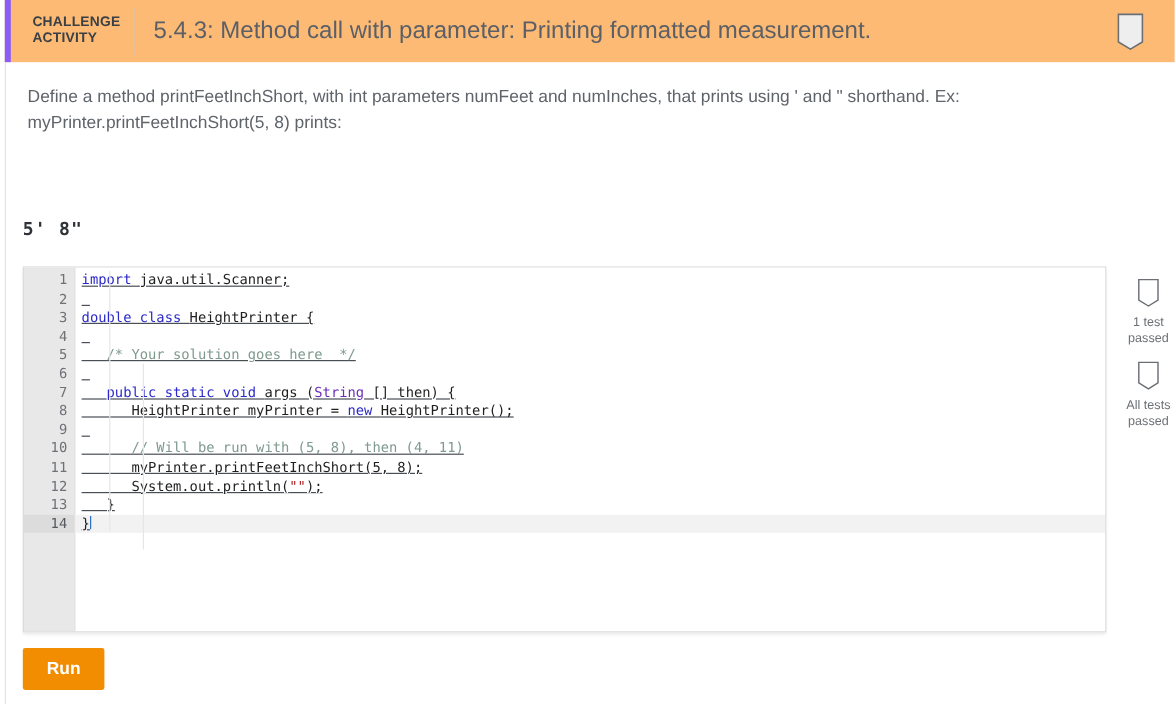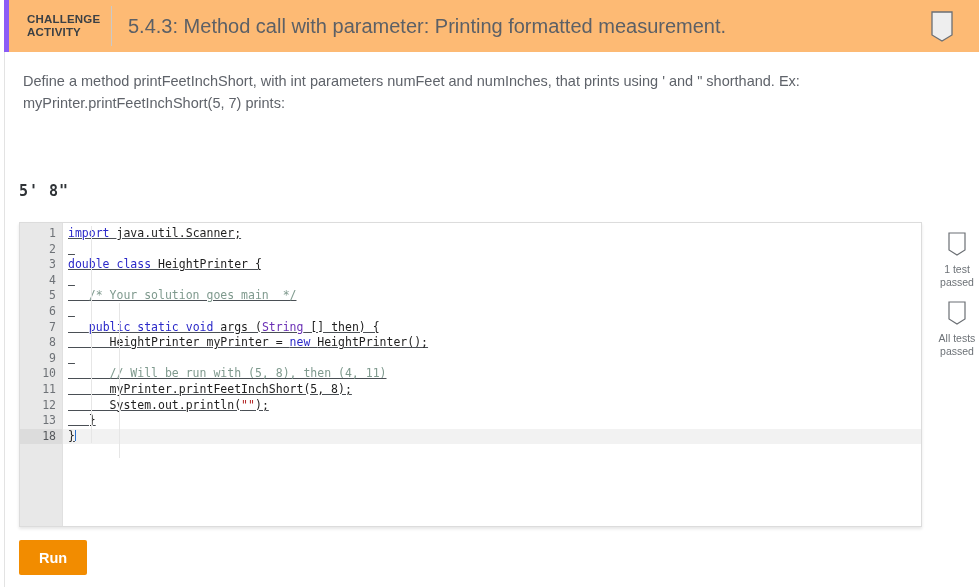--- a/index.html
+++ b/index.html
@@ -233,21 +233,21 @@
       <svg class="ribbon-svg" width="38" height="38" viewBox="0 0 38 38" aria-hidden="true">
         <path d="M9 4 L29 4 L29 27 L19 33 L9 27 Z" fill="#eeeeee" stroke="#6b6f74" stroke-width="1.3"></path>
       </svg>
     </div>
   </div>
 
   <div class="content">
 
     <div class="prompt">
       <div class="prompt-line">Define a method printFeetInchShort, with int parameters numFeet and numInches, that prints using ' and " shorthand. Ex:</div>
-      <div class="prompt-line">myPrinter.printFeetInchShort(5, 7) prints:</div>
+      <div class="prompt-line">myPrinter.printFeetInchShort(5, 8) prints:</div>
     </div>
 
     <div class="sample-output">5' 8"</div>
 
     <div class="hint">Hint: Use \" to print a double quote.</div>
 
     <div class="editor-wrap">
       <div class="gutter">
           <div class="ln">1</div>
           <div class="ln">2</div>
@@ -255,30 +255,30 @@
           <div class="ln">4</div>
           <div class="ln">5</div>
           <div class="ln">6</div>
           <div class="ln">7</div>
           <div class="ln">8</div>
           <div class="ln">9</div>
           <div class="ln">10</div>
           <div class="ln">11</div>
           <div class="ln">12</div>
           <div class="ln">13</div>
-          <div class="ln active">18</div>
+          <div class="ln active">14</div>
         </div>
       <div class="code">
         <div class="indent-guide" style="left:28px"></div>
         <div class="indent-guide" style="left:56px;height:155px;top:80px"></div>
       <div class="cl"><span class="kw">import </span><span class="plain">java.util.Scanner;</span></div>
           <div class="cl">&nbsp;</div>
           <div class="cl"><span class="kw">double class </span><span class="plain">HeightPrinter {</span></div>
           <div class="cl">&nbsp;</div>
-          <div class="cl"><span class="cmt">   /* Your solution goes main  */</span></div>
+          <div class="cl"><span class="cmt">   /* Your solution goes here  */</span></div>
           <div class="cl">&nbsp;</div>
           <div class="cl"><span class="plain">   </span><span class="kw">public static void </span><span class="plain">args (</span><span class="kw2">String</span><span class="plain"> [] then) {</span></div>
           <div class="cl"><span class="plain">      HeightPrinter myPrinter = </span><span class="kw">new </span><span class="plain">HeightPrinter();</span></div>
           <div class="cl">&nbsp;</div>
           <div class="cl"><span class="cmt">      // Will be run with (5, 8), then (4, 11)</span></div>
           <div class="cl"><span class="plain">      myPrinter.printFeetInchShort(5, 8);</span></div>
           <div class="cl"><span class="plain">      System.out.println(</span><span class="str">""</span><span class="plain">);</span></div>
           <div class="cl"><span class="plain">   }</span></div>
           <div class="cl active"><span class="plain">}</span><span class="caret"></span></div>
         </div>

